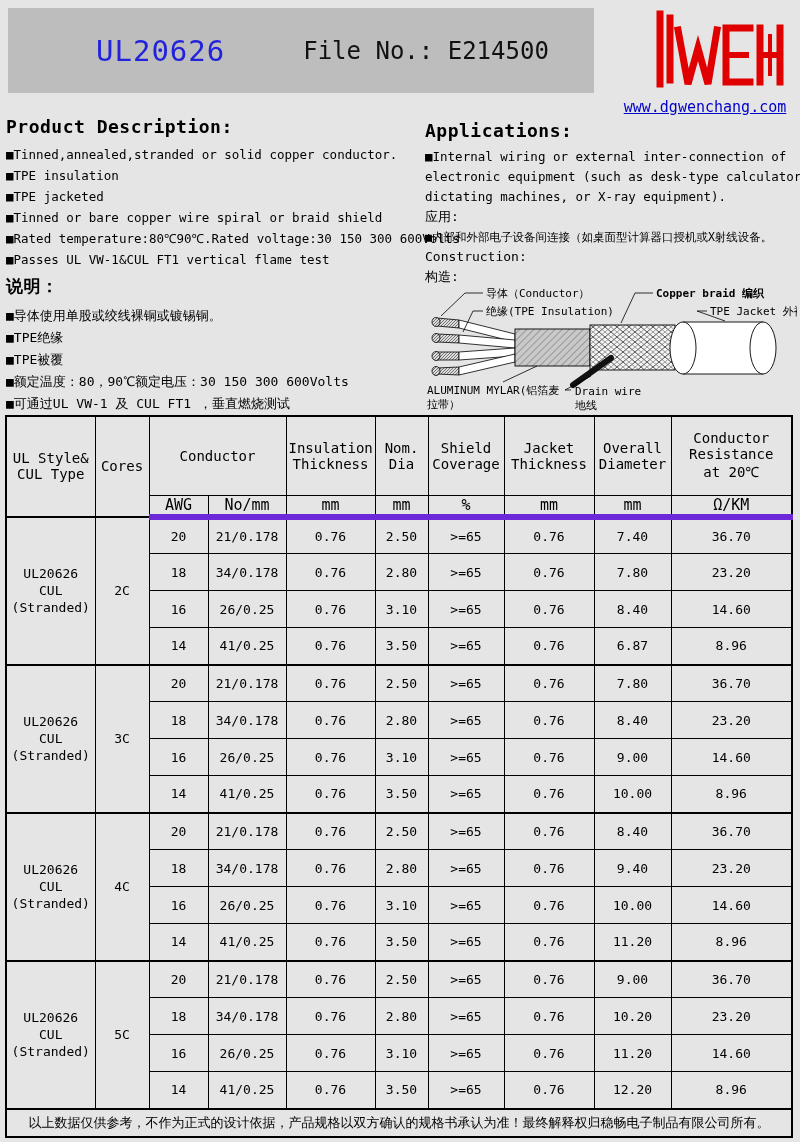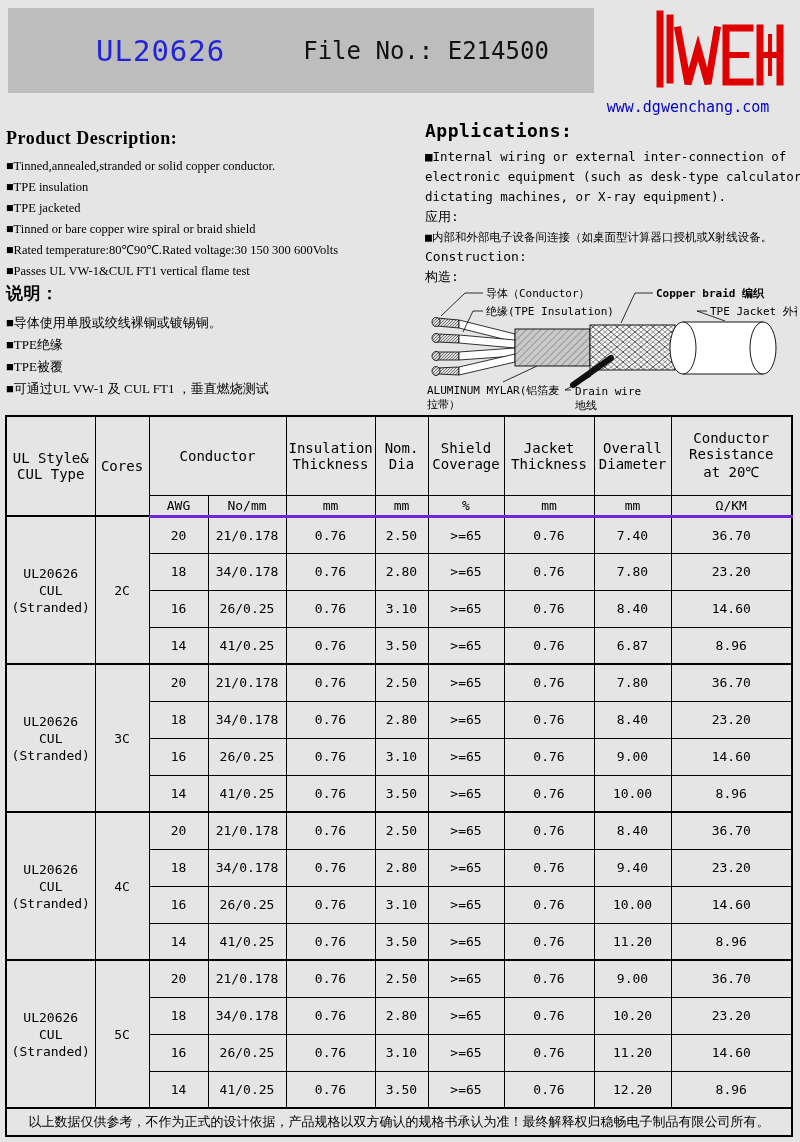--- a/index.html
+++ b/index.html
@@ -12,50 +12,50 @@
   
   .header-band {
     position:absolute; left:8px; top:8px; width:586px; height:85px;
     background:#bdbdbd; display:flex; align-items:center;
   }
   .doc-title { font-size:29px; color:#2222dd; margin-left:88px; letter-spacing:1px; }
   .file-no   { font-size:24px; color:#111; margin-left:78px; }
   
   .logo-wrap { position:absolute; left:648px; top:4px; width:146px; height:92px; }
   .site-link {
-    position:absolute; left:595px; top:98px; width:186px; text-align:center;
-    font-size:15px; color:#0000cc; cursor:pointer;
+    position:absolute; left:612px; top:98px; width:186px; text-align:center;
+    font-size:15px; color:#0000cc; text-decoration:underline; cursor:pointer;
   }
   
-  .col-left  { position:absolute; left:6px;  top:128px; width:414px;font-family:Liberation Serif, serif; }
+  .col-left  { position:absolute; left:6px;  top:116px; width:414px; }
   .col-right { position:absolute; left:425px; top:120px; width:372px; }
   .sec-title { font-size:18px; font-weight:bold; letter-spacing:0.5px; }
   .sec-title.cn { font-size:17px; }
   .b-line { font-size:12.5px; line-height:21px; white-space:nowrap; }
   .b-line.cn { font-size:13px; line-height:22px; }
   .pd-list { margin-top:7px; }
-  .cn-head { }
+  .cn-head { margin-top:5px; }
   .app-line { font-size:12.5px; line-height:20px; white-space:nowrap; }
   .plain-line { font-size:13px; line-height:20px; }
   .cn-app { font-size:11.5px; line-height:20px; white-space:nowrap; }
   
   .diagram { position:absolute; left:425px; top:282px; width:372px; height:130px; }
   .diagram text { font-family:"DejaVu Sans Mono","Liberation Mono",monospace; }
   
   .spec-table {
     position:absolute; left:5px; top:415px; width:786px;
     border-collapse:collapse; table-layout:fixed;
     border:2px solid #000; font-size:13px;
   }
   .spec-table th, .spec-table td {
     border:1px solid #000; text-align:center; vertical-align:middle;
     font-weight:normal; white-space:pre-line; padding:0 2px;
   }
   .spec-table thead tr.main-h th { font-size:14px; height:79px; }
-  .spec-table thead tr.units-h th { font-size:13px; height:21px; border-bottom:3px solid #6d28d9; }
+  .spec-table thead tr.units-h th { font-size:15px; height:21px; border-bottom:6px solid #6d28d9; }
   .spec-table tbody tr { height:37px; }
   .spec-table tbody tr.group-first td { border-top:2px solid #000; }
   .spec-table td.style-cell { font-size:13px; line-height:17px; }
   .spec-table tr.footer-row { height:28px; }
   .spec-table tr.footer-row td {
     border-top:2px solid #000; text-align:center; font-size:13px;
     padding:2px 4px; white-space:nowrap; overflow:hidden;
   }
 </style>
 </head>
@@ -94,20 +94,21 @@
         <div class="b-line">■TPE jacketed</div>
         <div class="b-line">■Tinned or bare copper wire spiral or braid shield</div>
         <div class="b-line">■Rated temperature:80℃90℃.Rated voltage:30 150 300 600Volts</div>
         <div class="b-line">■Passes UL VW-1&amp;CUL FT1 vertical flame test</div>
       </div>
     <div class="sec-title cn cn-head">说明：</div>
     <div class="pd-list" id="cn-list">
         <div class="b-line cn">■导体使用单股或绞线裸铜或镀锡铜。</div>
         <div class="b-line cn">■TPE绝缘</div>
         <div class="b-line cn">■TPE被覆</div>
+        <div class="b-line cn">■额定温度：80，90℃额定电压：30 150 300 600Volts</div>
         <div class="b-line cn">■可通过UL VW-1 及 CUL FT1 ，垂直燃烧测试</div>
       </div>
   </div>
 
   <div class="col-right">
     <div class="sec-title">Applications:</div>
     <div id="app-lines" style="margin-top:6px;">
         <div class="app-line">■Internal wiring or external inter-connection of</div>
         <div class="app-line">electronic equipment (such as desk-type calculators,</div>
         <div class="app-line">dictating machines, or X-ray equipment).</div>

